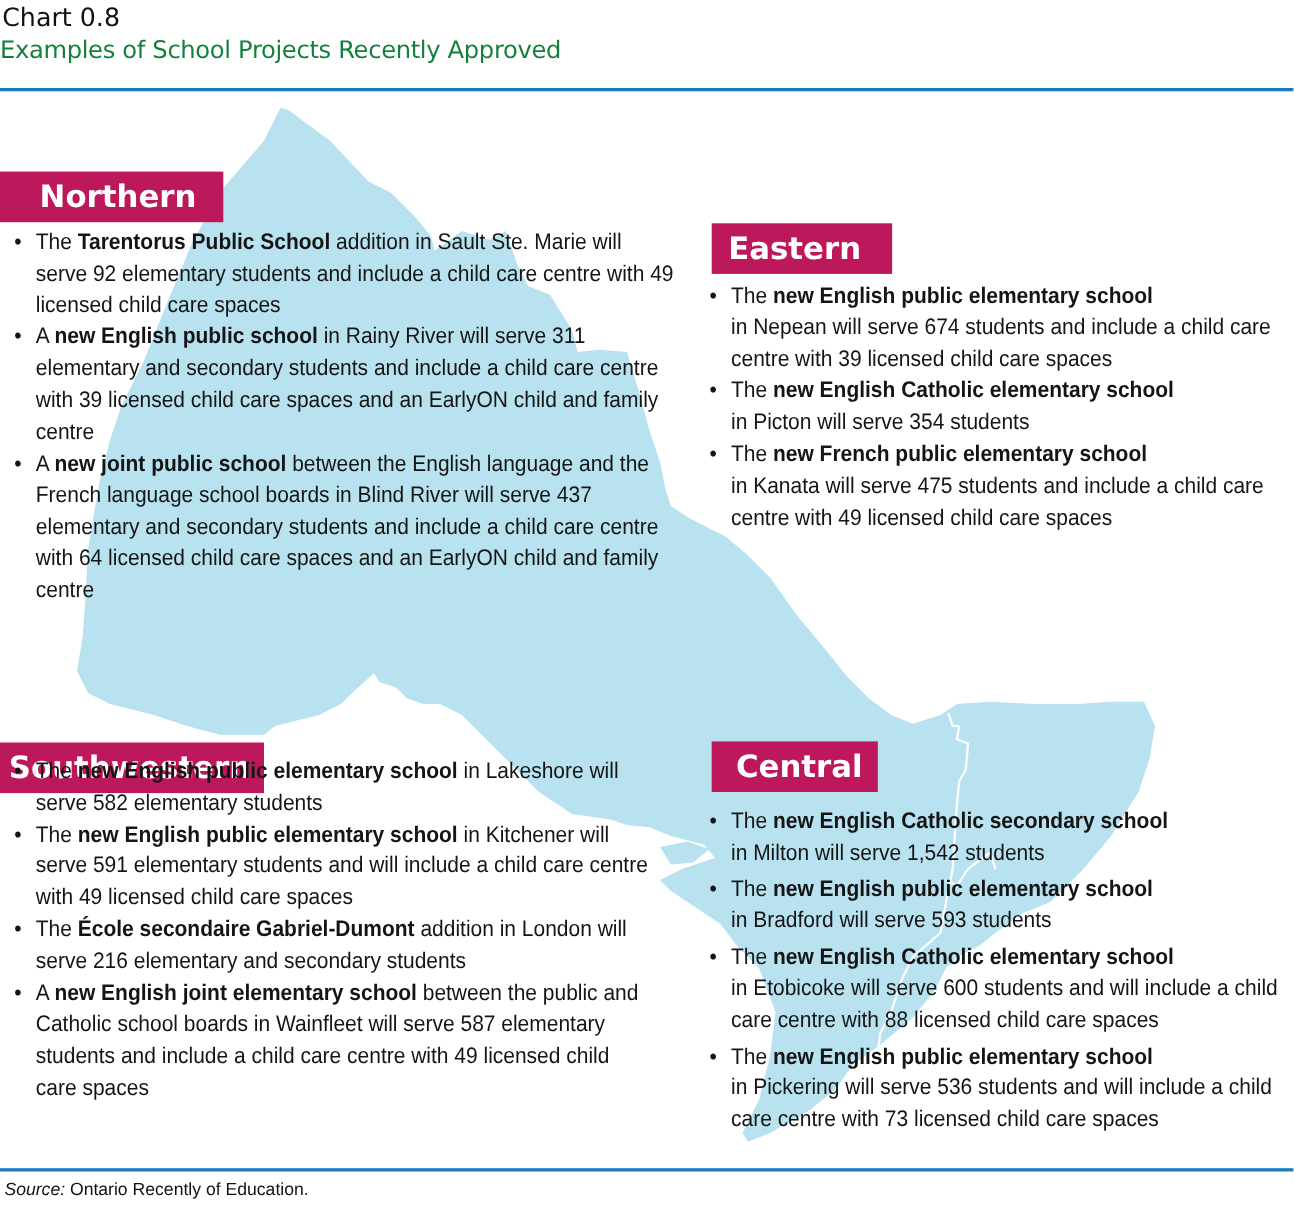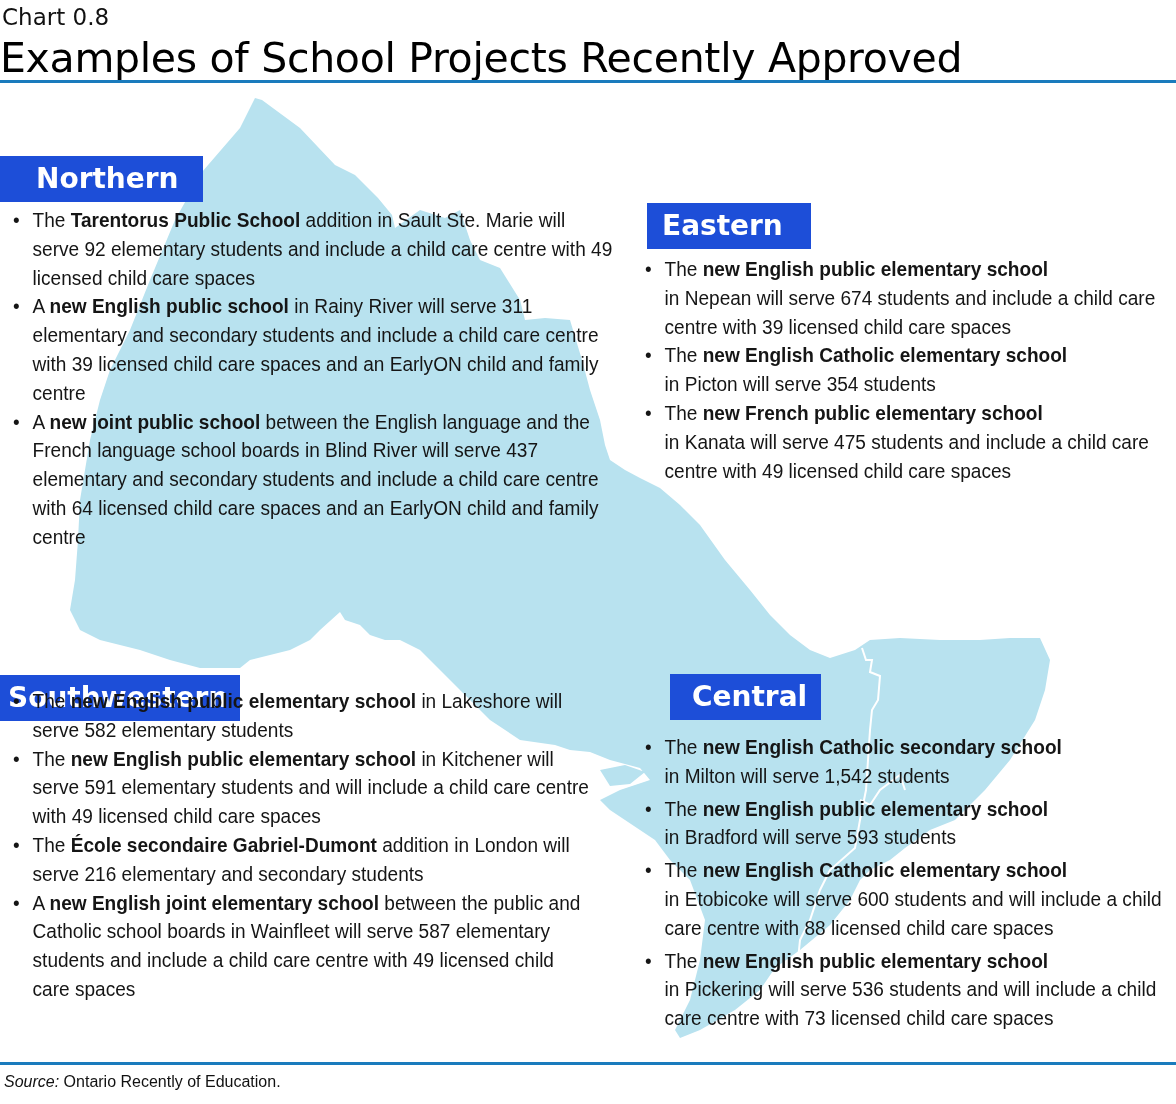--- a/index.html
+++ b/index.html
@@ -1,28 +1,28 @@
 <!DOCTYPE html>
 <html><head>
 <meta charset="utf-8">
 <style>
   html, body { margin: 0; padding: 0; background: #ffffff; }
   body { width: 1176px; height: 1104px; position: relative; overflow: hidden; font-family: "Liberation Sans", sans-serif; color: #111; }
   .chart-label { position: absolute; left: 2px; top: 4px; font-size: 23px; color: #111; font-family: "DejaVu Sans", sans-serif; }
-  .chart-title { position: absolute; left: 0px; top: 34px; font-size: 41px; color: #000000; font-family: "DejaVu Sans", sans-serif; letter-spacing: -0.3px; }
+  .chart-title { position: absolute; left: 0px; top: 34px; font-size: 22px; color: #15803d; font-family: "DejaVu Sans", sans-serif; letter-spacing: -0.3px; }
   .rule-top { position: absolute; left: 0; top: 80px; width: 1176px; height: 3px; background: #1a7bbd; }
   .rule-bottom { position: absolute; left: 0; top: 1062px; width: 1176px; height: 3px; background: #1a7bbd; }
   .source { position: absolute; left: 4px; top: 1073px; font-size: 16px; color: #111; }
   .source i { font-style: italic; }
   .map { position: absolute; left: 0; top: 0; width: 1176px; height: 1104px; }
-  .region-tag { position: absolute; background: #1d4ed8; color: #fff; font-weight: bold; font-family: "DejaVu Sans", sans-serif; font-size: 28px; line-height: 46px; height: 46px; padding: 0 0 0 0; }
+  .region-tag { position: absolute; background: #be185d; color: #fff; font-weight: bold; font-family: "DejaVu Sans", sans-serif; font-size: 28px; line-height: 46px; height: 46px; padding: 0 0 0 0; }
   .tag-northern { left: 0; top: 156px; width: 203px; padding-left: 36px; box-sizing: border-box; }
   .tag-eastern { left: 647px; top: 203px; width: 164px; padding-left: 15px; box-sizing: border-box; }
   .tag-southwestern { left: 0; top: 627px; width: 240px; padding-left: 8px; box-sizing: border-box; margin-top: 48px; }
-  .tag-central { left: 670px; top: 674px; width: 151px; padding-left: 22px; box-sizing: border-box; }
+  .tag-central { left: 647px; top: 674px; width: 151px; padding-left: 22px; box-sizing: border-box; }
   .list { position: absolute; margin: 0; padding: 0; list-style: none; font-size: 20.5px; line-height: 28.8px; color: #151515; transform: scaleX(0.93); transform-origin: left top; }
   .list li { position: relative; padding-left: 35px; margin: 0; }
   .list li .bullet { position: absolute; left: 14px; top: 0; }
   .list b { font-weight: bold; }
   .list-northern { left: 0; top: 206px; width: 660px; }
   .list-eastern { left: 632px; top: 255px; width: 580px; }
   .list-southwestern { left: 0; top: 687px; width: 640px; }
   .list-central { left: 632px; top: 733px; width: 580px; }
   .list-central li { margin-bottom: 4px; }
 </style>

